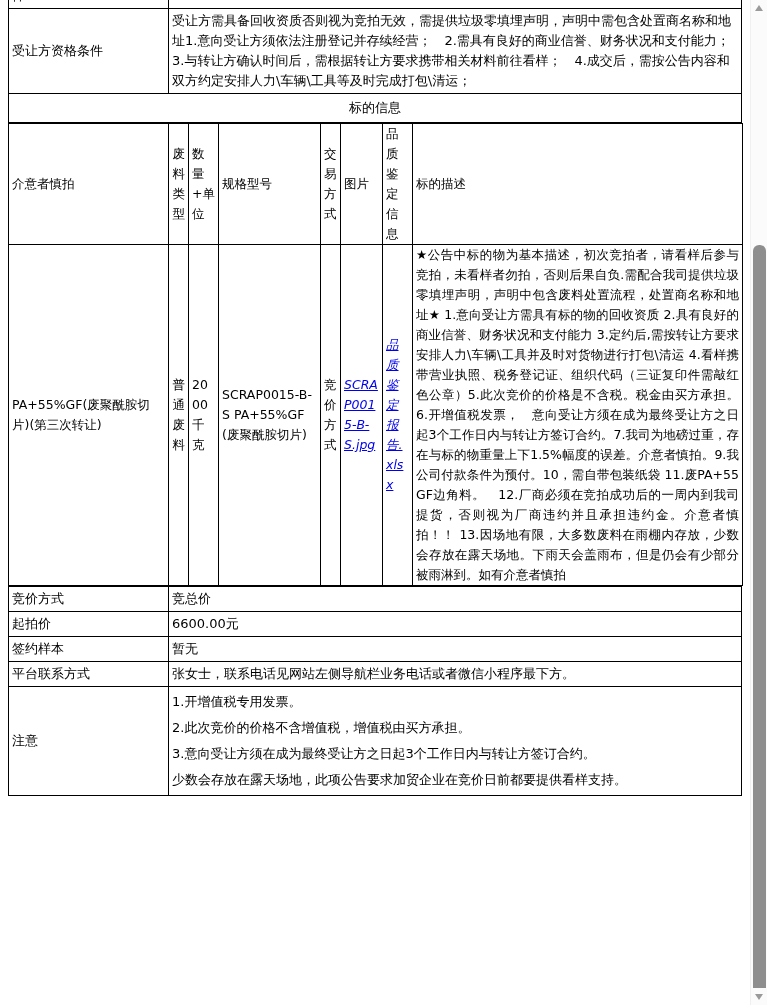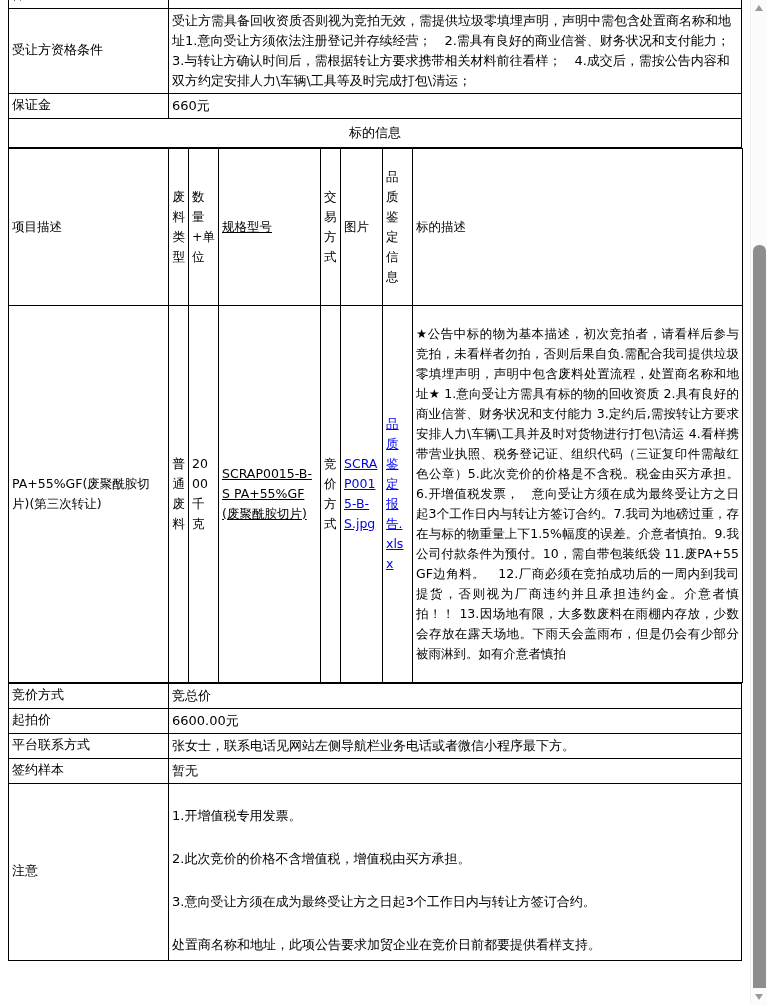--- a/index.html
+++ b/index.html
@@ -48,21 +48,20 @@
     vertical-align: middle;
     text-align: left;
     font-weight: normal;
     word-wrap: break-word;
     overflow-wrap: break-word;
     word-break: break-all;
   }
   .lbl {
     width: 160px;
     vertical-align: middle;
-    font-family: Liberation Mono, monospace;
   }
   .lbl-mid { vertical-align: middle; }
   .val { vertical-align: middle; }
   .bold { font-weight: bold; }
 
   
   .section-banner {
     text-align: center !important;
     font-size: 12.5px;
     padding: 4px 8px !important;
@@ -70,55 +69,56 @@
   }
 
   
   table.goods {
     border-collapse: collapse;
     width: 734px;
     table-layout: fixed;
   }
   table.goods td {
     border: 1px solid #000;
-    padding: 18px 3px;
+    padding: 0 3px;
     font-size: 12.5px;
     line-height: 20px;
     vertical-align: middle;
     color: #000;
     word-wrap: break-word;
     overflow-wrap: break-word;
     word-break: break-all;
   }
   .c-name  { width: 160px; }
   .c-type  { width: 20px; text-align: right;  }
   .c-qty   { width: 30px;  }
-  .c-spec  { width: 102px; text-decoration: underline; }
+  .c-spec  { width: 102px; }
   .c-mode  { width: 20px;  }
   .c-pic   { width: 42px;  }
   .c-qc    { width: 30px;  }
   .c-desc  { width: 330px; }
 
   .hdr-v { vertical-align: middle; }
 
   a.flink {
     color: #0000ee;
     text-decoration: underline;
     font-size: 12.5px;
     line-height: 20px;
     cursor: pointer;
     word-break: break-all;
+    font-style: italic;
   }
 
   .desc-cell {
     line-height: 20px;
     text-align: justify;
   }
 
-  .note-line { display: block; line-height: 26px; margin-top: 17px; }
+  .note-line { display: block; line-height: 26px; }
 
   .empty-cell { height: 30px; }
 
   
   .scrollbar {
     position: absolute;
     right: 0; top: 0;
     width: 17px;
     height: 1005px;
     background: #fbfbfb;
@@ -168,33 +168,29 @@
       <tbody>
           <tr>
         <td class="lbl">件</td>
         <td class="val"></td>
       </tr>
       <tr>
         <td class="lbl lbl-mid">受让方资格条件</td>
         <td class="val">受让方需具备回收资质否则视为竞拍无效，需提供垃圾零填埋声明，声明中需包含处置商名称和地址1.意向受让方须依法注册登记并存续经营；　2.需具有良好的商业信誉、财务状况和支付能力；　3.与转让方确认时间后，需根据转让方要求携带相关材料前往看样；　4.成交后，需按公告内容和双方约定安排人力\车辆\工具等及时完成打包\清运；</td>
       </tr>
       <tr>
-        <td class="lbl lbl-mid">保证金</td>
-        <td class="val">660元</td>
-      </tr>
-      <tr>
         <td class="section-banner" colspan="2">标的信息</td>
       </tr>
     </tbody>
       </table>
 
     <table class="goods">
       <tbody>
           <tr>
-        <td class="c-name hdr-v">项目描述</td>
+        <td class="c-name hdr-v">介意者慎拍</td>
         <td class="c-type hdr-v">废料类型</td>
         <td class="c-qty hdr-v">数量+单位</td>
         <td class="c-spec hdr-v">规格型号</td>
         <td class="c-mode hdr-v">交易方式</td>
         <td class="c-pic hdr-v">图片</td>
         <td class="c-qc hdr-v">品质鉴定信息</td>
         <td class="c-desc hdr-v">标的描述</td>
       </tr>
       <tr>
         <td class="c-name">PA+55%GF(废聚酰胺切片)(第三次转让)</td>
@@ -213,34 +209,34 @@
       <tbody>
           <tr>
         <td class="lbl">竞价方式</td>
         <td class="val">竞总价</td>
       </tr>
       <tr>
         <td class="lbl bold">起拍价</td>
         <td class="val bold">6600.00元</td>
       </tr>
       <tr>
+        <td class="lbl">签约样本</td>
+        <td class="val">暂无</td>
+      </tr>
+      <tr>
         <td class="lbl">平台联系方式</td>
         <td class="val">张女士，联系电话见网站左侧导航栏业务电话或者微信小程序最下方。</td>
-      </tr>
-      <tr>
-        <td class="lbl">签约样本</td>
-        <td class="val">暂无</td>
       </tr>
       <tr>
         <td class="lbl lbl-mid">注意</td>
         <td class="val">
           <span class="note-line">1.开增值税专用发票。</span>
           <span class="note-line">2.此次竞价的价格不含增值税，增值税由买方承担。</span>
           <span class="note-line">3.意向受让方须在成为最终受让方之日起3个工作日内与转让方签订合约。</span>
-          <span class="note-line">处置商名称和地址，此项公告要求加贸企业在竞价日前都要提供看样支持。</span>
+          <span class="note-line">少数会存放在露天场地，此项公告要求加贸企业在竞价日前都要提供看样支持。</span>
         </td>
       </tr>
     </tbody>
       </table>
 
   </div>
 </div>
 
 <div class="scrollbar">
   <div class="sb-arrow up">

